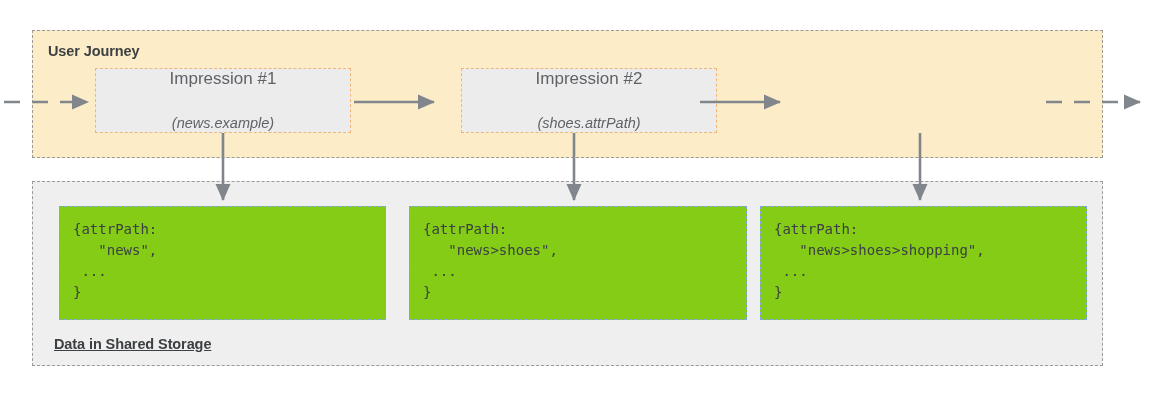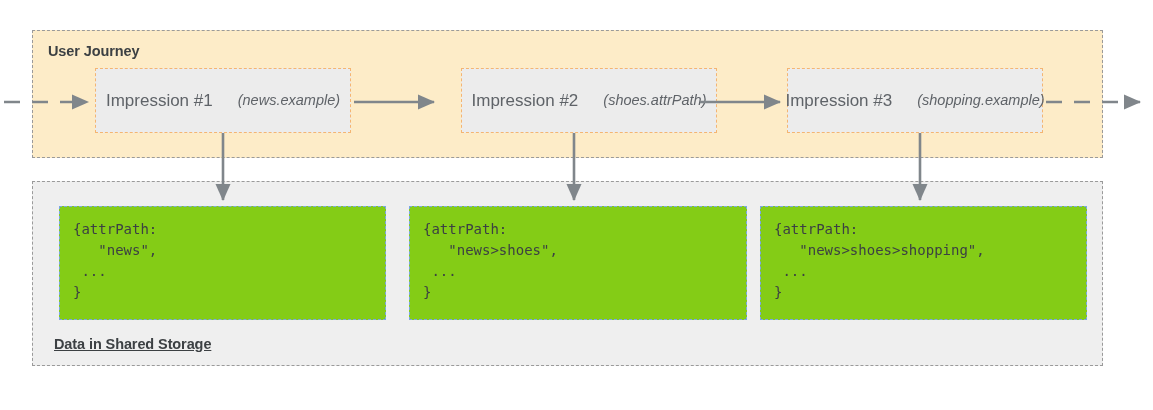--- a/index.html
+++ b/index.html
@@ -53,21 +53,21 @@
   #user-journey-label { left: 15px; top: 12px; }
   #shared-storage-label { left: 21px; bottom: 13px; text-decoration: underline; }
 
   
   .impression-box {
     position: absolute;
     box-sizing: border-box;
     background: #ececec;
     border: 1.5px dashed #f4b572;
     display: flex;
-    flex-direction: row;
+    flex-direction: column;
     align-items: center;
     justify-content: center;
     top: 68px;
     width: 256px;
     height: 65px;
     gap: 25px;
   }
   #impression-box-1 { left: 95px; }
   #impression-box-2 { left: 461px; }
   #impression-box-3 { left: 787px; }
@@ -129,24 +129,20 @@
   <div class="impression-box" id="impression-box-1">
     <div class="impression-title">Impression #1</div>
     <div class="impression-domain">(news.example)</div>
   </div>
 
   <div class="impression-box" id="impression-box-2">
     <div class="impression-title">Impression #2</div>
     <div class="impression-domain">(shoes.attrPath)</div>
   </div>
 
-  <div class="impression-box" id="impression-box-3">
-    <div class="impression-title">Impression #3</div>
-    <div class="impression-domain">(shopping.example)</div>
-  </div>
 
   <div class="group-box" id="shared-storage-group">
     <div class="group-label" id="shared-storage-label">Data in Shared Storage</div>
   </div>
 
   <div class="code-block" id="code-block-1">
     <pre class="code-text">{attrPath:
    "news",
  ...
 }</pre>

